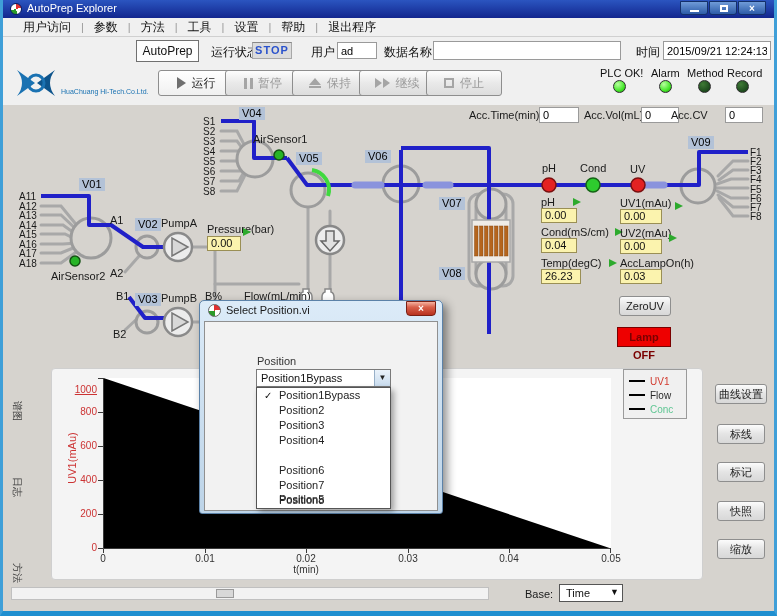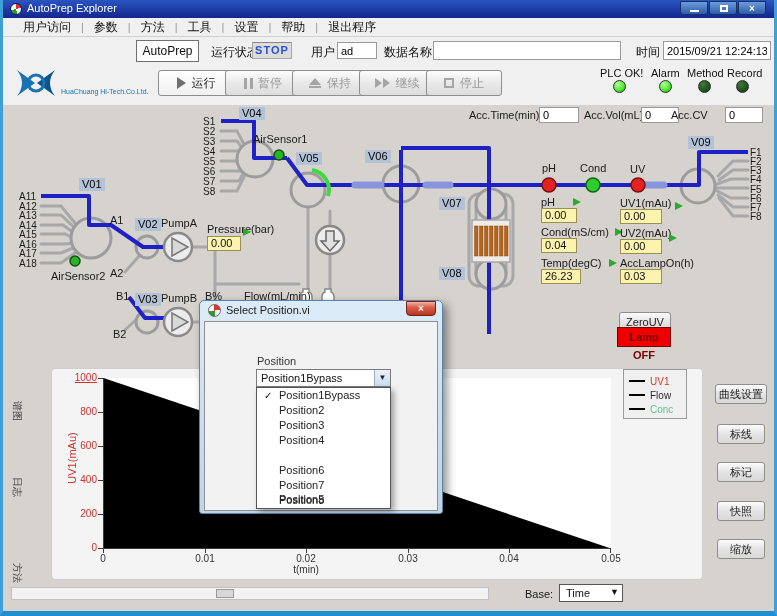--- a/index.html
+++ b/index.html
@@ -366,27 +366,27 @@
 
   <span class="dlabel11" style="left:617px;top:197px;">UV1(mAu)</span>
   <div class="yfield" style="left:617px;top:209px;width:42px;">0.00</div>
   <span class="flag" style="left:672px;top:202px;"></span>
   <span class="dlabel11" style="left:617px;top:227px;">UV2(mAu)</span>
   <div class="yfield" style="left:617px;top:239px;width:42px;">0.00</div>
   <span class="flag" style="left:666px;top:234px;"></span>
   <span class="dlabel11" style="left:617px;top:257px;">AccLampOn(h)</span>
   <div class="yfield" style="left:617px;top:269px;width:42px;">0.03</div>
 
-  <div class="win7btn" style="left:616px;top:312px;width:52px;height:20px;line-height:18px;">ZeroUV</div>
+  <div class="win7btn" style="left:616px;top:296px;width:52px;height:20px;line-height:18px;">ZeroUV</div>
   <div class="lamp-off" style="left:614px;top:327px;width:54px;height:20px;line-height:18px;">Lamp OFF</div>
 
   <div class="chart-panel"></div>
   <div class="plot"></div>
   <div class="ylab">UV1(mAu)</div>
-  <span class="ytick" style="left:64px;top:372px;text-decoration:underline;">1000</span>
+  <span class="ytick" style="left:64px;top:384px;text-decoration:underline;">1000</span>
   <span class="ytick" style="left:64px;top:406px;">800</span>
   <span class="ytick" style="left:64px;top:440px;">600</span>
   <span class="ytick" style="left:64px;top:474px;">400</span>
   <span class="ytick" style="left:64px;top:508px;">200</span>
   <span class="ytick" style="left:64px;top:542px;">0</span>
   <span class="xtick" style="left:80px;top:553px;">0</span>
   <span class="xtick" style="left:182px;top:553px;">0.01</span>
   <span class="xtick" style="left:283px;top:553px;">0.02</span>
   <span class="xtick" style="left:385px;top:553px;">0.03</span>
   <span class="xtick" style="left:486px;top:553px;">0.04</span>

